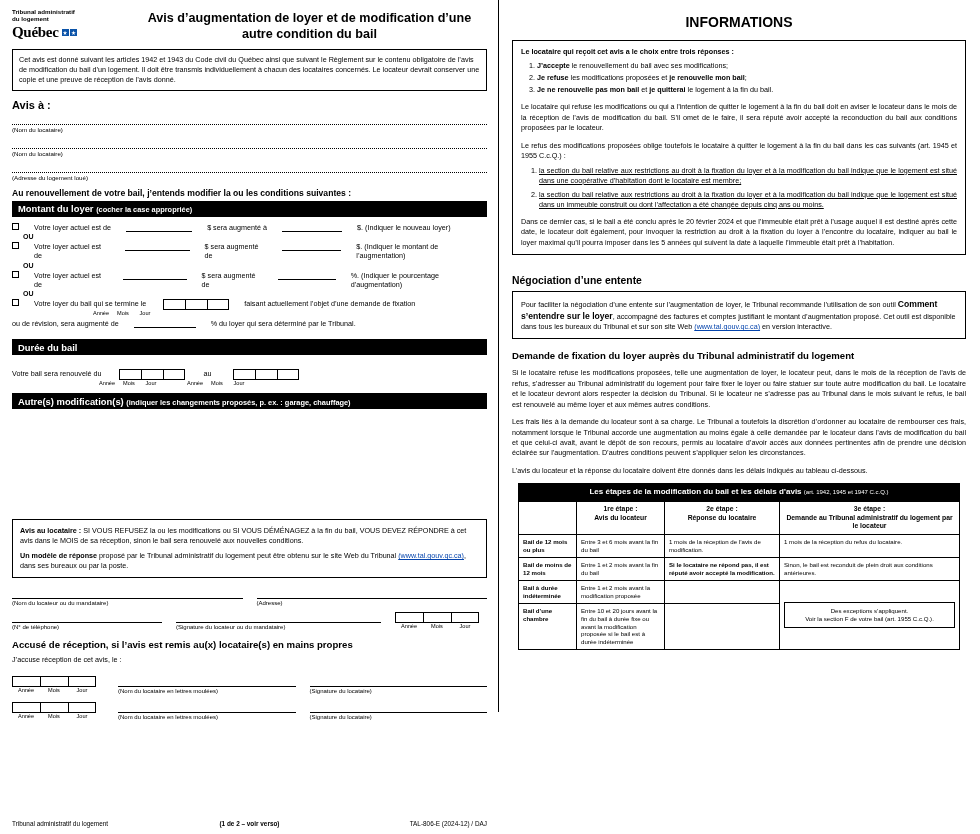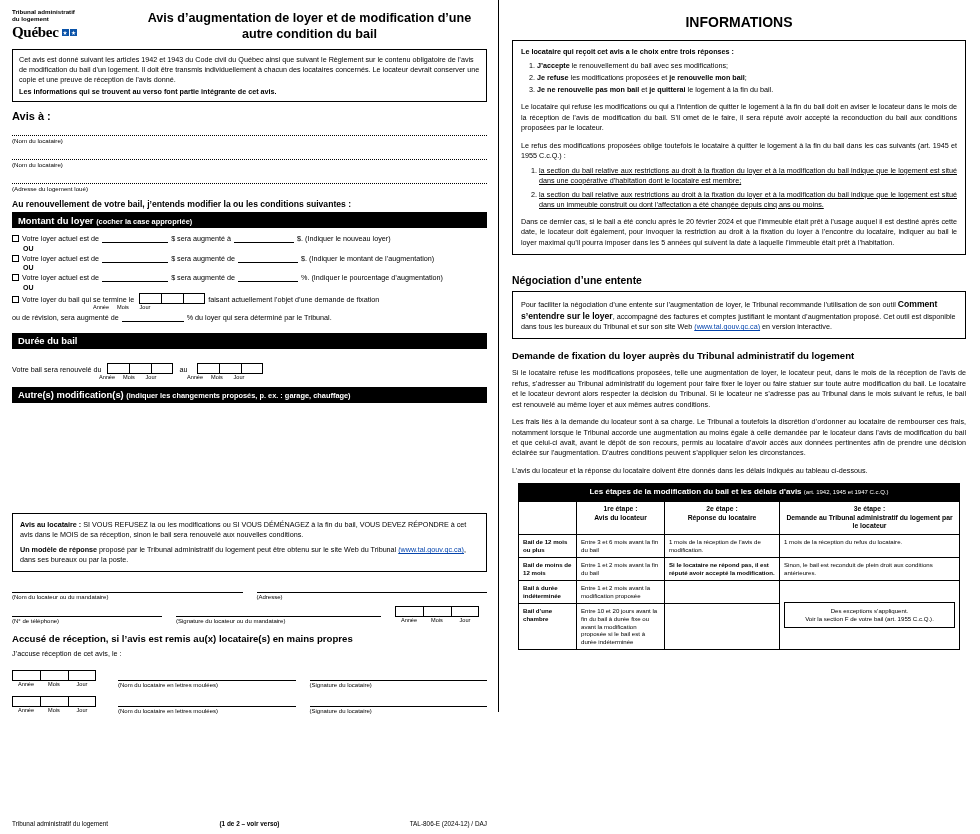--- a/index.html
+++ b/index.html
@@ -36,21 +36,21 @@
 
   .sec-title { font-weight:bold; font-size:11px; margin:8px 0 3px; }
   .dotline { border-bottom:1px dotted #000; height:11px; }
   .fieldlabel { font-size:6.2px; margin-top:1px; margin-bottom:5px; }
 
   .leadin { font-weight:bold; font-size:8.6px; margin:7px 0 3px; }
 
   .blackbar { background:#000; color:#fff; font-weight:bold; padding:2.5px 6px; font-size:9.4px; }
   .blackbar .small { font-weight:bold; font-size:7.4px; }
 
-  .row { display:flex; align-items:flex-end; gap:3px; margin-top:6px; font-size:7.2px; }
+  .row { display:flex; gap:15px; margin-top:6px; font-size:7.2px; }
   .cb { width:7px; height:7px; border:1px solid #000; flex:0 0 7px; margin-bottom:1px; }
   .ul { border-bottom:1px solid #000; display:inline-block; height:9px; }
   .ou { font-weight:bold; font-size:7px; margin:1.5px 0 0 11px; }
 
   .ymd { display:flex; gap:0; margin-left:2px; }
   .ymdcell { border:1px solid #000; border-right:none; width:22px; height:11px; }
   .ymdcell:last-child { border-right:1px solid #000; }
   .ymdlabels { display:flex; font-size:5.6px; gap:0; margin-left:2px; }
   .ymdlabels span { width:22px; text-align:center; }
 
@@ -107,21 +107,20 @@
               <i></i>
               <i></i>
             </span>
         </div>
       </div>
       <div class="ltitle">Avis d’augmentation de loyer et de modification d’une autre condition du bail</div>
     </div>
 
     <div class="boxed">
       <p>Cet avis est donné suivant les articles 1942 et 1943 du Code civil du Québec ainsi que suivant le Règlement sur le contenu obligatoire de l’avis de modification du bail d’un logement. Il doit être transmis individuellement à chacun des locataires concernés. Le locateur devrait conserver une copie et une preuve de réception de l’avis donné.</p>
-      <p class="b">Les informations qui se trouvent au verso font partie intégrante de cet avis.</p>
     </div>
 
     <div class="sec-title">Avis à :</div>
 
     <div class="dotline"></div>
     <div class="fieldlabel">(Nom du locataire)</div>
     <div class="dotline"></div>
     <div class="fieldlabel">(Nom du locataire)</div>
     <div class="dotline"></div>
     <div class="fieldlabel">(Adresse du logement loué)</div>

